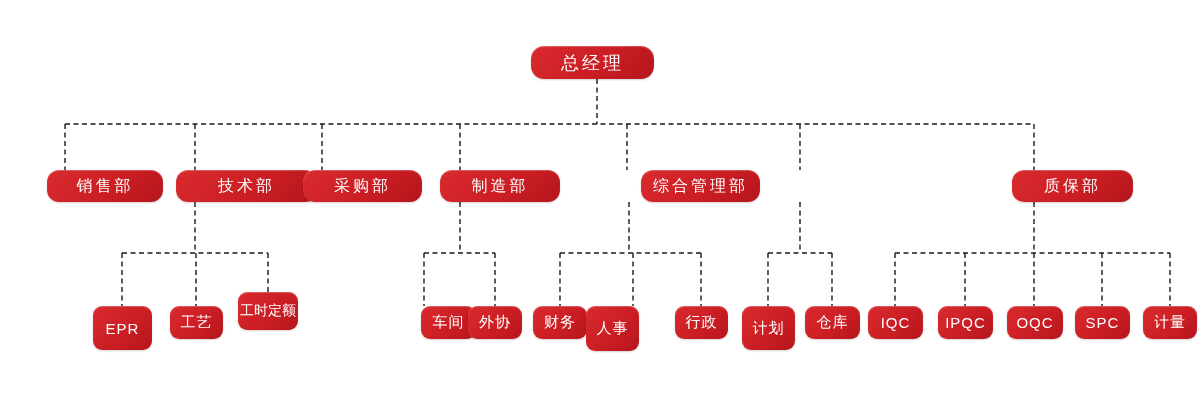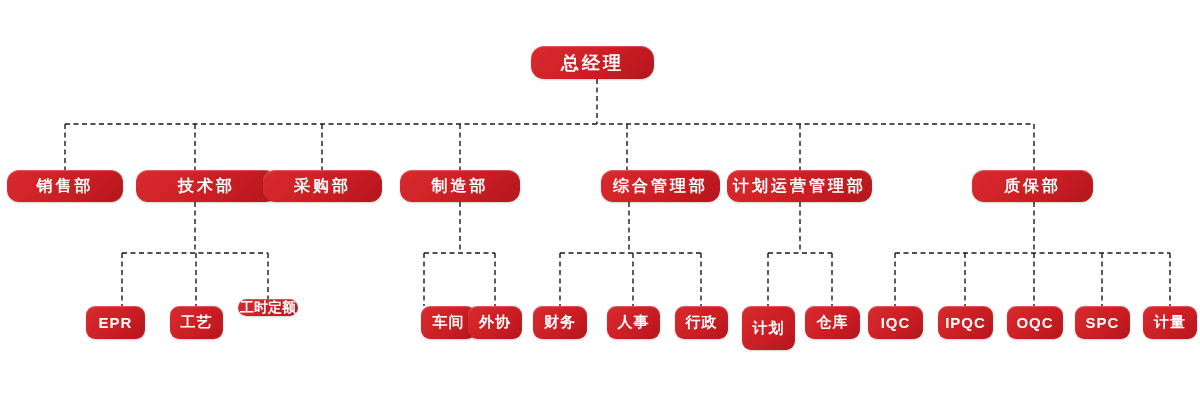--- a/index.html
+++ b/index.html
@@ -14,29 +14,29 @@
   .connectors path{
     fill:none;
     stroke:#1a1a1a;
     stroke-width:1.4;
     stroke-dasharray:5 3.5;
   }
   .node{
     position:absolute;
     display:flex;align-items:center;justify-content:center;
     color:#ffffff;
-    font-weight:bold;
+    font-weight:normal;
     white-space:nowrap;
     background:linear-gradient(135deg,#d92b2e 0%,#cb1e24 55%,#b4161c 100%);
     border-radius:11px;
     box-shadow:0 1px 2px rgba(0,0,0,0.18), inset 0 1px 1px rgba(255,255,255,0.25);
     box-sizing:border-box;
   }
   .lvl1{font-size:18px;letter-spacing:3px;border-radius:13px;}
-  .lvl2{font-size:16px;letter-spacing:3px;border-radius:12px;}
+  .lvl2{font-size:16px;letter-spacing:3px;border-radius:12px;margin-left:40px;}
   .lvl3{font-size:15px;letter-spacing:1px;border-radius:9px;}
   .tight{font-size:14px;letter-spacing:0;}
 </style>
 </head>
 <body>
 
 <div class="canvas">
 
   <svg class="connectors" viewBox="0 0 1200 414" xmlns="http://www.w3.org/2000/svg">
     <path d="M597 79 V124"></path>
@@ -54,32 +54,31 @@
              M895 253 V306 M965 253 V306 M1034 253 V306 M1102 253 V306 M1170 253 V306"></path>
   </svg>
 
   <div class="node lvl1" style="left:531px;top:46px;width:123px;height:33px">总经理</div>
 
   <div class="node lvl2" style="left:7px;top:170px;width:116px;height:32px">销售部</div>
   <div class="node lvl2" style="left:136px;top:170px;width:141px;height:32px">技术部</div>
   <div class="node lvl2" style="left:400px;top:170px;width:120px;height:32px">制造部</div>
   <div class="node lvl2" style="left:263px;top:170px;width:119px;height:32px">采购部</div>
   <div class="node lvl2" style="left:601px;top:170px;width:119px;height:32px">综合管理部</div>
-  <div class="node lvl2" style="left:727px;top:170px;width:145px;height:32px">计划运营管理部</div>
   <div class="node lvl2" style="left:972px;top:170px;width:121px;height:32px">质保部</div>
 
-  <div class="node lvl3" style="left:86px;top:306px;width:59px;height:33px">EPR</div>
+  <div class="node lvl3" style="left:93px;top:306px;width:59px;height:44px">EPR</div>
   <div class="node lvl3" style="left:170px;top:306px;width:53px;height:33px">工艺</div>
-  <div class="node lvl3 tight" style="left:238px;top:299px;width:60px;height:17px">工时定额</div>
+  <div class="node lvl3 tight" style="left:238px;top:292px;width:60px;height:38px">工时定额</div>
 
   <div class="node lvl3" style="left:421px;top:306px;width:55px;height:33px">车间</div>
   <div class="node lvl3" style="left:468px;top:306px;width:54px;height:33px">外协</div>
 
   <div class="node lvl3" style="left:533px;top:306px;width:54px;height:33px">财务</div>
-  <div class="node lvl3" style="left:607px;top:306px;width:53px;height:33px">人事</div>
+  <div class="node lvl3" style="left:586px;top:306px;width:53px;height:45px">人事</div>
   <div class="node lvl3" style="left:675px;top:306px;width:53px;height:33px">行政</div>
 
   <div class="node lvl3" style="left:742px;top:306px;width:53px;height:44px">计划</div>
   <div class="node lvl3" style="left:805px;top:306px;width:55px;height:33px">仓库</div>
 
   <div class="node lvl3" style="left:868px;top:306px;width:55px;height:33px">IQC</div>
   <div class="node lvl3" style="left:938px;top:306px;width:55px;height:33px">IPQC</div>
   <div class="node lvl3" style="left:1007px;top:306px;width:56px;height:33px">OQC</div>
   <div class="node lvl3" style="left:1075px;top:306px;width:55px;height:33px">SPC</div>
   <div class="node lvl3" style="left:1143px;top:306px;width:54px;height:33px">计量</div>

